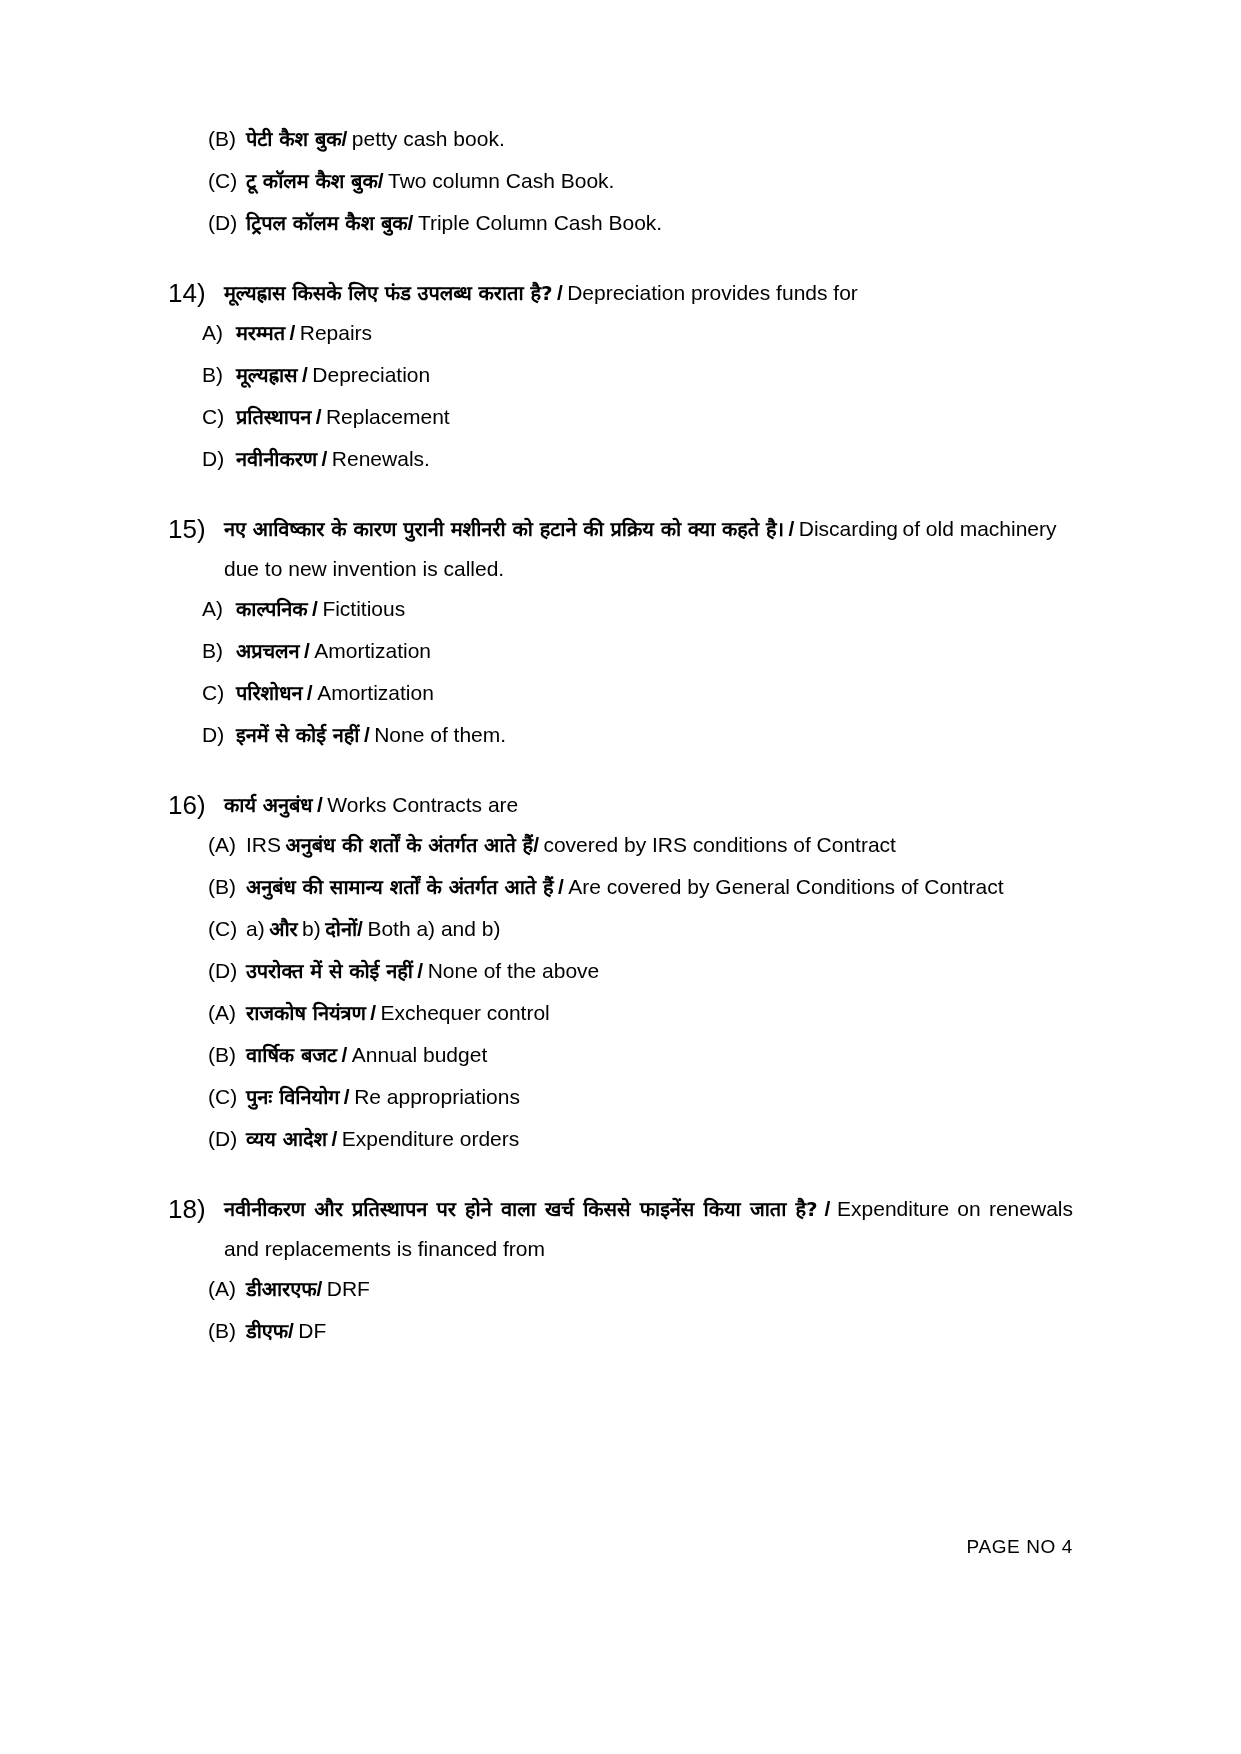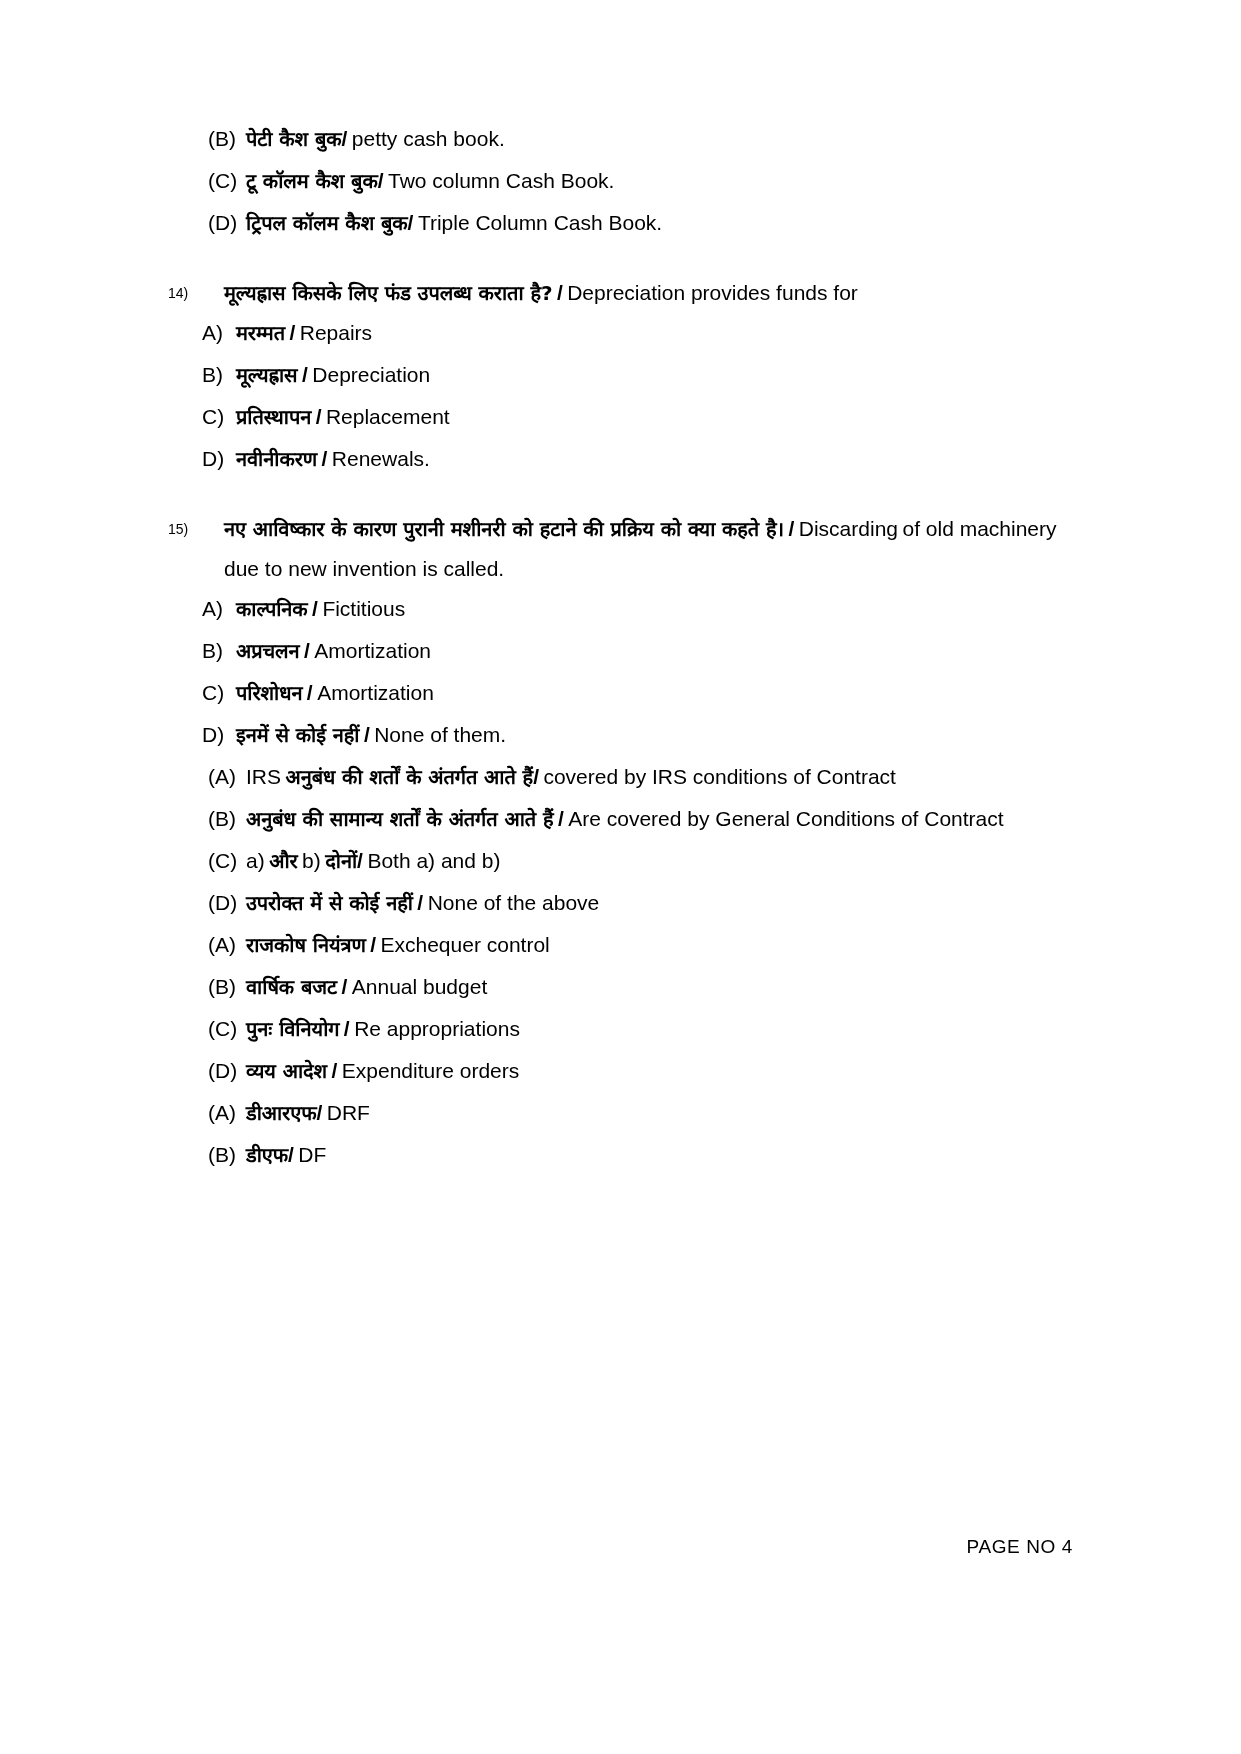--- a/index.html
+++ b/index.html
@@ -70,21 +70,21 @@
   
   .q {
     display: flex;
     align-items: flex-start;
     margin-top: 30px;
   }
   .q-num {
     flex: 0 0 auto;
     width: 56px;
     font-family: "Liberation Sans", sans-serif;
-    font-size: 14px;
+    font-size: 26px;
     line-height: 38px;
   }
   .q-body {
     flex: 1 1 auto;
     line-height: 38px;
   }
   .q-body.justify {
     text-align: justify;
     text-align-last: left;
   }
@@ -176,20 +176,28 @@
     <div class="opt">
       <span class="opt-label">C)</span>
       <span class="opt-body"><span class="hi">परिशोधन</span> <span class="sep">/</span> <span class="en">Amortization</span></span>
     </div>
     <div class="opt">
       <span class="opt-label">D)</span>
       <span class="opt-body"><span class="hi">इनमें से कोई नहीं</span> <span class="sep">/</span> <span class="en">None of them.</span></span>
     </div>
   </div>
 
+  <div class="q">
+    <span class="q-num">16)</span>
+    <div class="q-body">
+      <span class="hi">कार्य अनुबंध</span>
+      <span class="sep">/</span>
+      <span class="en">Works Contracts are</span>
+    </div>
+  </div>
   <div>
     <div class="opt">
       <span class="opt-label wide">(A)</span>
       <span class="opt-body"><span class="en">IRS</span> <span class="hi">अनुबंध की शर्तों के अंतर्गत आते हैं</span><span class="sep">/</span> <span class="en">covered by IRS conditions of Contract</span></span>
     </div>
     <div class="opt">
       <span class="opt-label wide">(B)</span>
       <span class="opt-body justify"><span class="hi">अनुबंध की सामान्य शर्तों के अंतर्गत आते हैं</span> <span class="sep">/</span> <span class="en">Are covered by General Conditions of Contract</span></span>
     </div>
     <div class="opt">
@@ -214,20 +222,28 @@
     <div class="opt">
       <span class="opt-label wide">(C)</span>
       <span class="opt-body"><span class="hi">पुनः विनियोग</span> <span class="sep">/</span> <span class="en">Re appropriations</span></span>
     </div>
     <div class="opt">
       <span class="opt-label wide">(D)</span>
       <span class="opt-body"><span class="hi">व्यय आदेश</span> <span class="sep">/</span> <span class="en">Expenditure orders</span></span>
     </div>
   </div>
 
+  <div class="q">
+    <span class="q-num">18)</span>
+    <div class="q-body justify">
+      <span class="hi">नवीनीकरण और प्रतिस्थापन पर होने वाला खर्च किससे फाइनेंस किया जाता है?</span>
+      <span class="sep">/</span>
+      <span class="en">Expenditure on renewals and replacements is financed from</span>
+    </div>
+  </div>
   <div>
     <div class="opt">
       <span class="opt-label wide">(A)</span>
       <span class="opt-body"><span class="hi">डीआरएफ</span><span class="sep">/</span> <span class="en">DRF</span></span>
     </div>
     <div class="opt">
       <span class="opt-label wide">(B)</span>
       <span class="opt-body"><span class="hi">डीएफ</span><span class="sep">/</span> <span class="en">DF</span></span>
     </div>
   </div>

